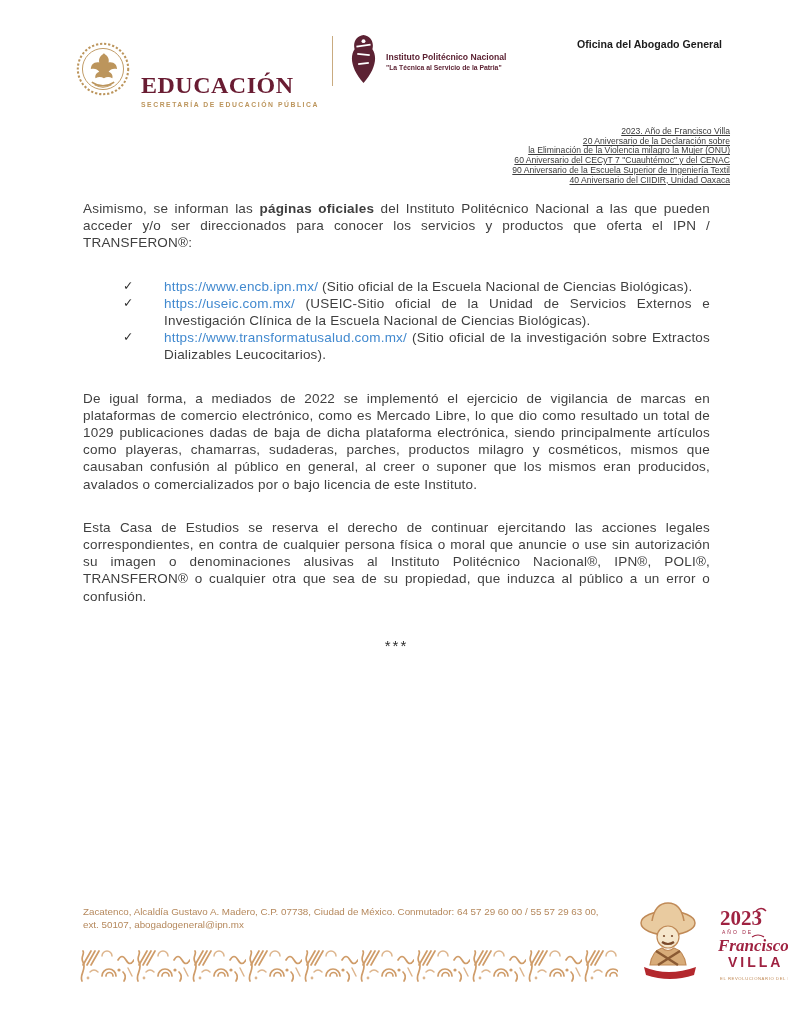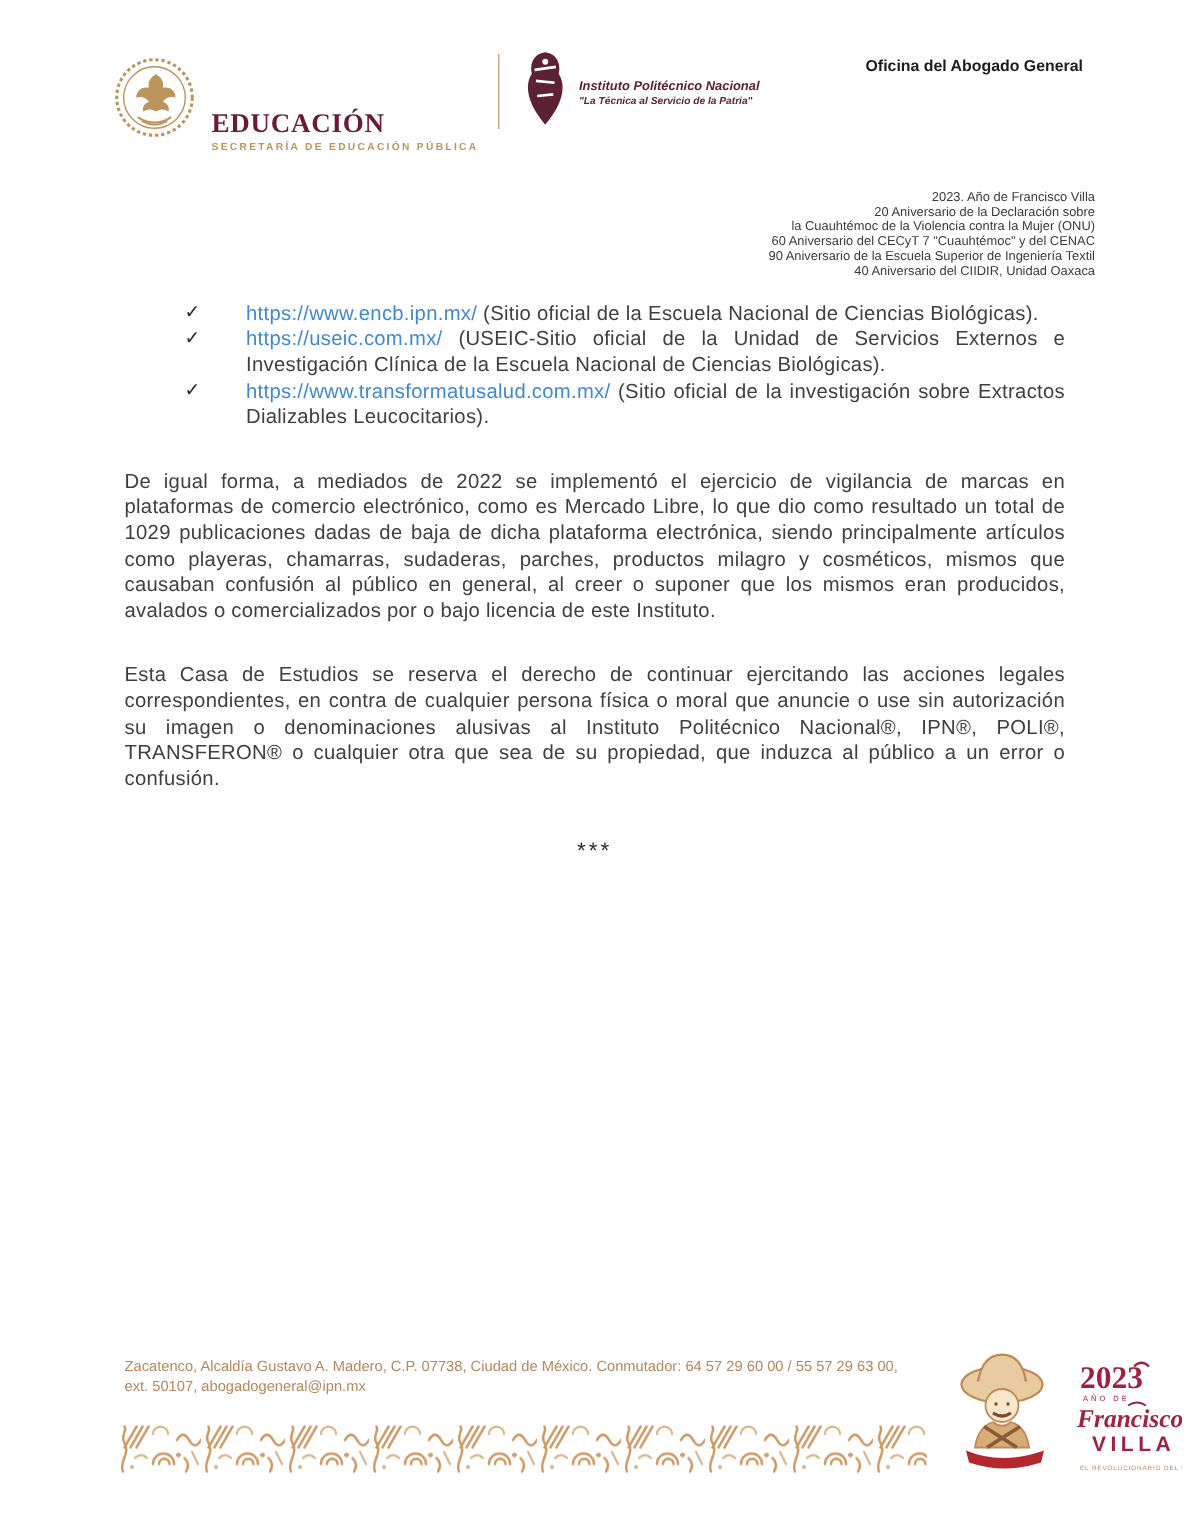--- a/index.html
+++ b/index.html
@@ -9,30 +9,30 @@
     width: 792px; height: 1024px;
     margin: 0 auto;
     background: #ffffff;
     font-family: "Liberation Sans", sans-serif;
     color: #3f3f3f;
     overflow: hidden;
   }
 
   
   .edu-logo { position: absolute; left: 75px; top: 33px; display: flex; align-items: center; gap: 10px; }
-  .edu-wordmark { font-family: "Liberation Serif", serif; font-weight: 700; font-size: 18px; letter-spacing: 0.5px; color: #691c32; line-height: 1; margin-top: 40px; }
+  .edu-wordmark { font-family: "Liberation Serif", serif; font-weight: 700; font-size: 24px; letter-spacing: 0.5px; color: #691c32; line-height: 1; margin-top: 40px; }
   .edu-subtitle { font-size: 6.8px; font-weight: 700; letter-spacing: 1.55px; color: #bc955c; margin-top: 4px; }
   .header-divider { position: absolute; left: 332px; top: 36px; width: 1px; height: 50px; background: #c9ab80; }
-  .ipn-block { position: absolute; left: 350px; top: 34px; display: flex; align-items: center; gap: 9px; font-style: italic; }
+  .ipn-block { position: absolute; left: 350px; top: 34px; display: flex; align-items: center; gap: 9px; }
   .ipn-text .ipn-name { font-size: 8.6px; font-weight: 700; color: #5c2233; }
   .ipn-text .ipn-motto { font-size: 6.8px; font-weight: 700; color: #5c2233; margin-top: 2px; }
   .office-title { position: absolute; right: 70px; top: 38px; font-size: 10.6px; font-weight: 700; color: #1c1c1c; }
 
   
-  .notes { position: absolute; right: 62px; top: 127px; text-align: right; font-size: 8.6px; line-height: 9.7px; color: #3a3a3a; }
+  .notes { position: absolute; right: 62px; top: 127px; text-align: right; font-size: 8.6px; line-height: 9.7px; color: #3a3a3a; text-decoration: underline; }
 
   
   .body-text { position: absolute; left: 83px; top: 200px; width: 627px; font-size: 13.5px; line-height: 17.2px; letter-spacing: 0.2px; text-align: justify; }
   .body-text p { margin-bottom: 26px; }
   .bullet-list { list-style: none; margin: 0 0 26px 40px; }
   .bullet-item { display: flex; }
   .check { width: 22px; flex: 0 0 22px; color: #2c2c2c; font-size: 12.5px; }
   .bullet-content { flex: 1; text-align: justify; padding-left: 19px; }
   .url-link { color: #4189cf; text-decoration: none; }
   .separator { text-align: center; font-size: 15px; letter-spacing: 2px; color: #2e2e2e; margin-top: 32px; }
@@ -79,27 +79,28 @@
       <div class="ipn-name">Instituto Politécnico Nacional</div>
       <div class="ipn-motto">"La Técnica al Servicio de la Patria"</div>
     </span>
   </div>
 
   <div class="office-title">Oficina del Abogado General</div>
 
   <div class="notes">
     <div>2023. Año de Francisco Villa</div>
     <div>20 Aniversario de la Declaración sobre</div>
-    <div>la Cuauhtémoc de la Violencia contra la Mujer (ONU)</div>
+    <div>la Eliminación de la Violencia milagro la Mujer (ONU)</div>
     <div>60 Aniversario del CECyT 7 "Cuauhtémoc" y del CENAC</div>
     <div>90 Aniversario de la Escuela Superior de Ingeniería Textil</div>
     <div>40 Aniversario del CIIDIR, Unidad Oaxaca</div>
   </div>
 
   <div class="body-text">
+    <p><span>Asimismo, se informan las </span><b>páginas oficiales</b><span> del Instituto Politécnico Nacional a las que pueden acceder y/o ser direccionados para conocer los servicios y productos que oferta el IPN / TRANSFERON®:</span></p>
 
     <ul class="bullet-list">
       <li class="bullet-item">
         <span class="check">✓</span>
         <span class="bullet-content"><a class="url-link" href="#">https://www.encb.ipn.mx/</a><span> (Sitio oficial de la Escuela Nacional de Ciencias Biológicas).</span></span>
       </li>
       <li class="bullet-item">
         <span class="check">✓</span>
         <span class="bullet-content"><a class="url-link" href="#">https://useic.com.mx/</a><span> (USEIC-Sitio oficial de la Unidad de Servicios Externos e Investigación Clínica de la Escuela Nacional de Ciencias Biológicas).</span></span>
       </li>

